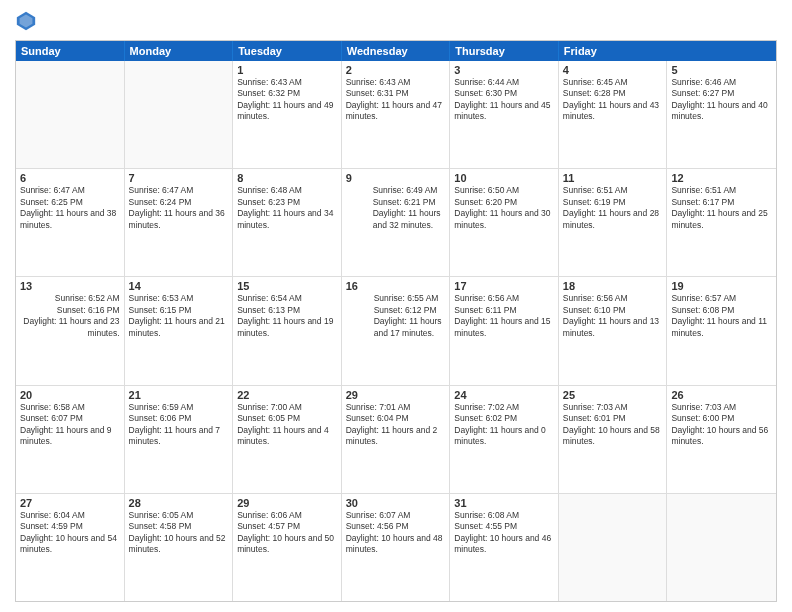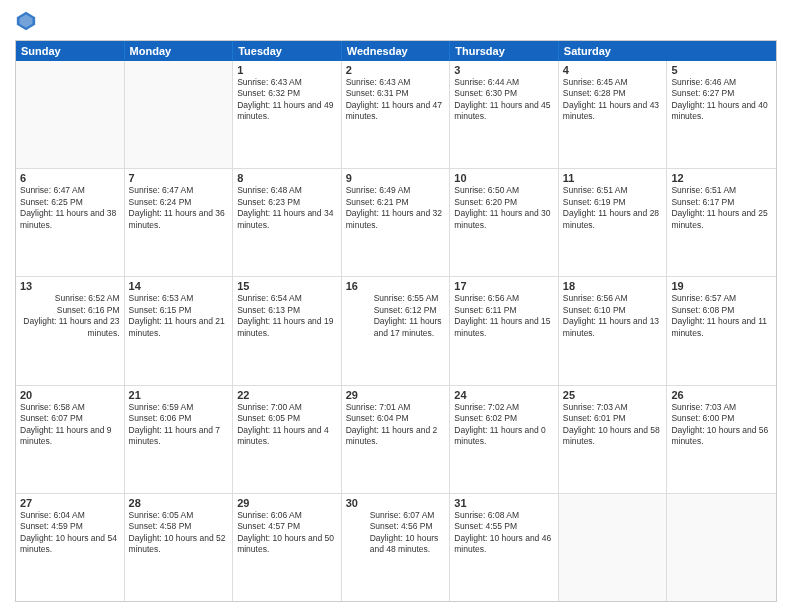--- a/index.html
+++ b/index.html
@@ -120,21 +120,21 @@
     </div>
   </div>
 
   <div class="calendar">
     <div class="cal-header">
     <div class="cal-header-cell">Sunday</div>
         <div class="cal-header-cell">Monday</div>
         <div class="cal-header-cell">Tuesday</div>
         <div class="cal-header-cell">Wednesday</div>
         <div class="cal-header-cell">Thursday</div>
-        <div class="cal-header-cell">Saturday</div>
+        <div class="cal-header-cell">Friday</div>
       </div>
     <div class="cal-body">
     <div class="cal-row">
           <div class="cal-cell empty"></div>
           <div class="cal-cell empty"></div>
           <div class="cal-cell">
             <div class="day-num">1</div>
             <div class="cell-text" style="white-space: pre-line;">Sunrise: 6:43 AM
 Sunset: 6:32 PM
 Daylight: 11 hours and 49 minutes.</div>
@@ -178,21 +178,21 @@
 Daylight: 11 hours and 36 minutes.</div>
           </div>
           <div class="cal-cell">
             <div class="day-num">8</div>
             <div class="cell-text" style="white-space: pre-line;">Sunrise: 6:48 AM
 Sunset: 6:23 PM
 Daylight: 11 hours and 34 minutes.</div>
           </div>
           <div class="cal-cell">
             <div class="day-num">9</div>
-            <div class="cell-text" style="white-space: pre-line;">Sunrise: 6:49 AM
+            <div class="cell-text" style="white-space: pre-line; margin-left: 27px;">Sunrise: 6:49 AM
 Sunset: 6:21 PM
 Daylight: 11 hours and 32 minutes.</div>
           </div>
           <div class="cal-cell">
             <div class="day-num">10</div>
             <div class="cell-text" style="white-space: pre-line;">Sunrise: 6:50 AM
 Sunset: 6:20 PM
 Daylight: 11 hours and 30 minutes.</div>
           </div>
           <div class="cal-cell">
@@ -310,21 +310,21 @@
 Daylight: 10 hours and 52 minutes.</div>
           </div>
           <div class="cal-cell">
             <div class="day-num">29</div>
             <div class="cell-text" style="white-space: pre-line;">Sunrise: 6:06 AM
 Sunset: 4:57 PM
 Daylight: 10 hours and 50 minutes.</div>
           </div>
           <div class="cal-cell">
             <div class="day-num">30</div>
-            <div class="cell-text" style="white-space: pre-line; margin-left: 24px;">Sunrise: 6:07 AM
+            <div class="cell-text" style="white-space: pre-line;">Sunrise: 6:07 AM
 Sunset: 4:56 PM
 Daylight: 10 hours and 48 minutes.</div>
           </div>
           <div class="cal-cell">
             <div class="day-num">31</div>
             <div class="cell-text" style="white-space: pre-line;">Sunrise: 6:08 AM
 Sunset: 4:55 PM
 Daylight: 10 hours and 46 minutes.</div>
           </div>
           <div class="cal-cell empty"></div>

